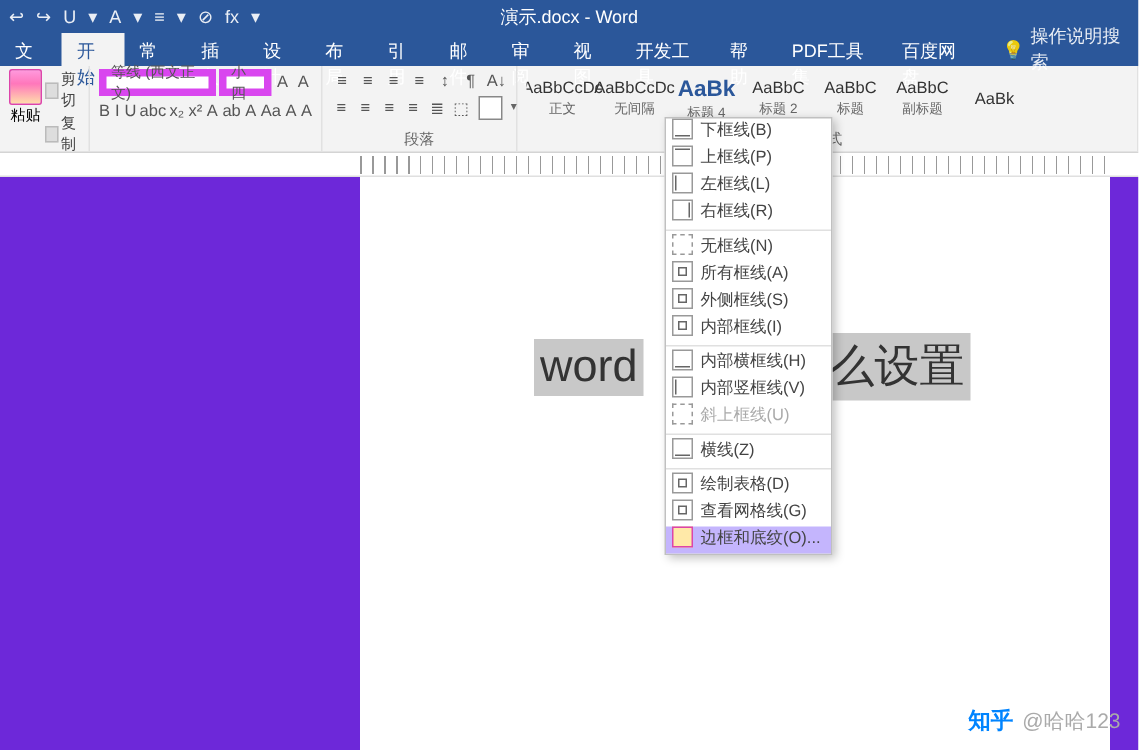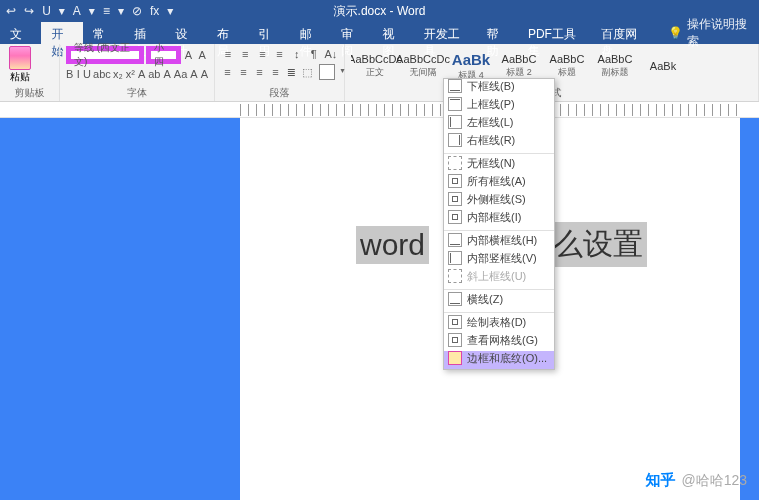--- a/index.html
+++ b/index.html
@@ -34,21 +34,21 @@
 .styles-group{flex:1;min-width:0}
 .styles-row{display:flex;gap:0;height:42px;overflow:hidden}
 .style-item{width:48px;border:1px solid transparent;display:flex;flex-direction:column;align-items:center;justify-content:center;cursor:pointer;color:#555}
 .style-prev{font-size:11px;color:#333}
 .style-prev.big{font-size:15px;color:#2b579a;font-weight:bold}
 .style-name{font-size:9px;color:#666;margin-top:1px}
 .border-dd{width:16px;height:16px;border:1px solid #888;background:#fff;position:relative}
 .border-dd::after{content:"▾";position:absolute;right:-10px;top:1px;font-size:8px;color:#666}
 .ruler{height:16px;background:#fff;border-bottom:1px solid #e0e0e0;position:relative}
 .ruler-h{position:absolute;left:240px;right:20px;top:2px;height:12px;background:repeating-linear-gradient(90deg,#999 0 1px,transparent 1px 8px)}
-.doc-area{position:absolute;top:118px;left:0;right:0;bottom:0;background:#3b82f6}
+.doc-area{position:absolute;top:118px;left:0;right:0;bottom:0;background:#6d28d9}
 .page{position:absolute;left:240px;top:0;width:500px;height:400px;background:#fff}
 .sel-text{position:absolute;left:116px;top:104px;font-size:30px;color:#333;display:flex;align-items:center}
 .sel-bg{background:#c8c8c8;padding:2px 4px}
 .dropdown{position:absolute;left:443px;top:78px;width:112px;background:#fff;border:1px solid #c0c0c0;box-shadow:2px 2px 6px rgba(0,0,0,.25);z-index:10;font-size:11px;color:#444}
 .dd-item{height:18px;display:flex;align-items:flex-start;padding:0 6px 0 4px;gap:5px;cursor:pointer}
 .dd-item.hover{background:#c4b5fd}
 .dd-item.disabled{color:#aaa}
 .dd-sep{height:1px;background:#e0e0e0;margin:2px 0}
 .dd-icon{width:14px;height:14px;border:1px solid #999;background:#fff;flex-shrink:0;position:relative}
 .dd-icon.bottom::after{content:"";position:absolute;left:1px;right:1px;bottom:1px;height:1px;background:#666}
@@ -106,20 +106,34 @@
     </div>
   </div>
 
 <div class="ribbon">
   <div class="group clipboard">
     <div class="clip-top">
       <div class="paste-btn">
         <div class="paste-icon"></div>
         <div style="font-size:10px">粘贴</div>
       </div>
+      <div class="clip-side">
+        <div>
+            <span class="mini-icon"></span>
+            <span>剪切</span>
+          </div>
+        <div>
+            <span class="mini-icon"></span>
+            <span>复制</span>
+          </div>
+        <div>
+            <span class="mini-icon"></span>
+            <span>格式刷</span>
+          </div>
+      </div>
     </div>
     <div class="group-label">剪贴板</div>
   </div>
 
   <div class="group font-group">
     <div>
       <div class="font-row">
         <div class="combo fname">等线 (西文正文)</div>
         <div class="combo fsize">小四</div>
         <div class="tiny-btn">A</div>
@@ -133,21 +147,20 @@
           <div class="b">x₂</div>
           <div class="b">x²</div>
           <div class="b">A</div>
           <div class="b">ab</div>
           <div class="b">A</div>
           <div class="b">Aa</div>
           <div class="b">A</div>
           <div class="b">A</div>
         </div>
     </div>
-    <div class="group-label">字体</div>
   </div>
 
   <div class="group para-group">
     <div>
       <div class="btn-row" id="para-row1">
           <div class="b">≡</div>
           <div class="b">≡</div>
           <div class="b">≡</div>
           <div class="b">≡</div>
           <div class="b">↕</div>

